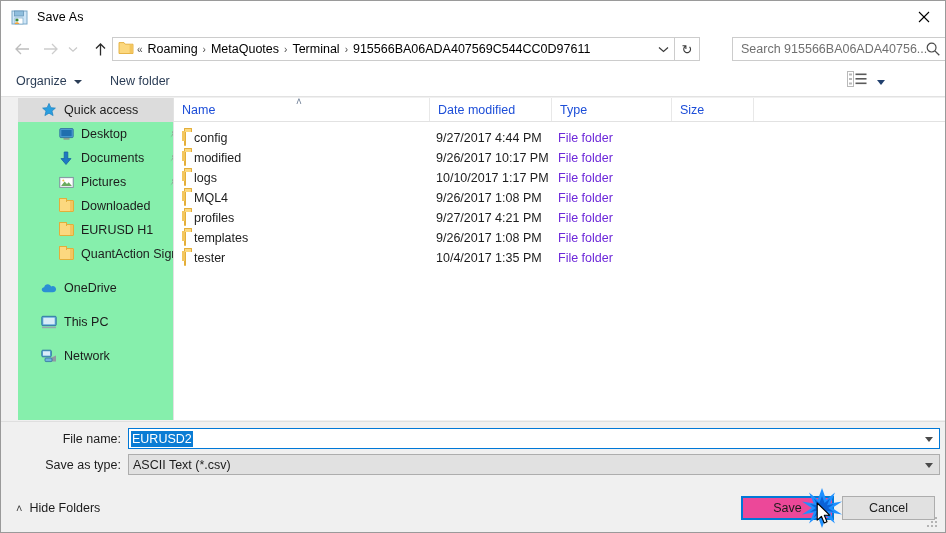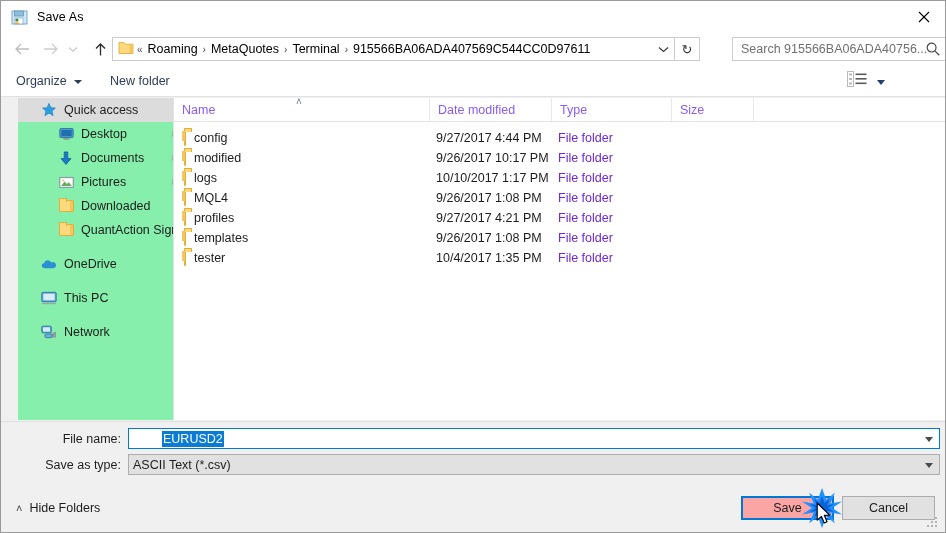--- a/index.html
+++ b/index.html
@@ -202,21 +202,21 @@
     border-left: 1px solid #e2e2e2;
   }
   #colheader {
     position: relative;
     height: 24px;
     border-bottom: 1px solid #e2e2e2;
   }
   .colh {
     position: absolute; top: 0; height: 23px;
     display: flex; align-items: center;
-    font-size: 12.5px; color: #8b5cf6;
+    font-size: 12.5px; color: #1d4ed8;
     border-right: 1px solid #e8e8e8;
     padding-left: 8px;
     white-space: nowrap;
   }
   #sort-caret {
     position: absolute; left: 122px; top: 0px;
     font-size: 10px; color: #6b7b93;
     line-height: 8px;
   }
   .row {
@@ -246,21 +246,21 @@
     font-size: 12.5px; color: #1c1c1c;
   }
   #lbl-filename { left: 0; top: 431px; }
   #lbl-savetype { left: 0; top: 457px; }
 
   #filename-field {
     position: absolute; left: 127px; top: 427px;
     width: 812px; height: 21px;
     background: #ffffff;
     border: 1px solid #0078d7;
-    display: flex; align-items: center; padding-left: 31px;
+    display: flex; align-items: center;
   }
   #filename-value {
     margin-left: 2px; padding: 1px 1px;
     font-size: 12.5px;
     background: #0a7cd4; color: #ffffff;
   }
   #savetype-field {
     position: absolute; left: 127px; top: 453px;
     width: 812px; height: 21px;
     background: #e1e1e1;
@@ -298,21 +298,21 @@
     position: absolute; top: 495px;
     width: 93px; height: 24px;
     background: #e1e1e1;
     border: 1px solid #adadad;
     font-size: 12.5px; color: #1c1c1c;
     display: flex; align-items: center; justify-content: center;
   }
   #btn-save {
     left: 740px;
     border: 2px solid #0078d7;
-    background: #fca5a5;
+    background: #ec4899;
   }
   #btn-cancel { left: 841px; }
 
   
   #click-burst {
     position: absolute; left: 792px; top: 486px;
     width: 58px; height: 42px;
     pointer-events: none;
   }
   #cursor {
@@ -494,20 +494,26 @@
       </span>
     </div>
 
     <div class="side-item lvl1">
       <span class="side-ico">
           <span class="folder"></span>
         </span>
       <span class="side-label">Downloaded</span>
     </div>
 
+    <div class="side-item lvl1">
+      <span class="side-ico">
+          <span class="folder"></span>
+        </span>
+      <span class="side-label">EURUSD H1</span>
+    </div>
 
 
     <div class="side-item lvl1">
       <span class="side-ico">
           <span class="folder"></span>
         </span>
       <span class="side-label">QuantAction Signal</span>
     </div>
 
     <div class="group-gap"></div>

